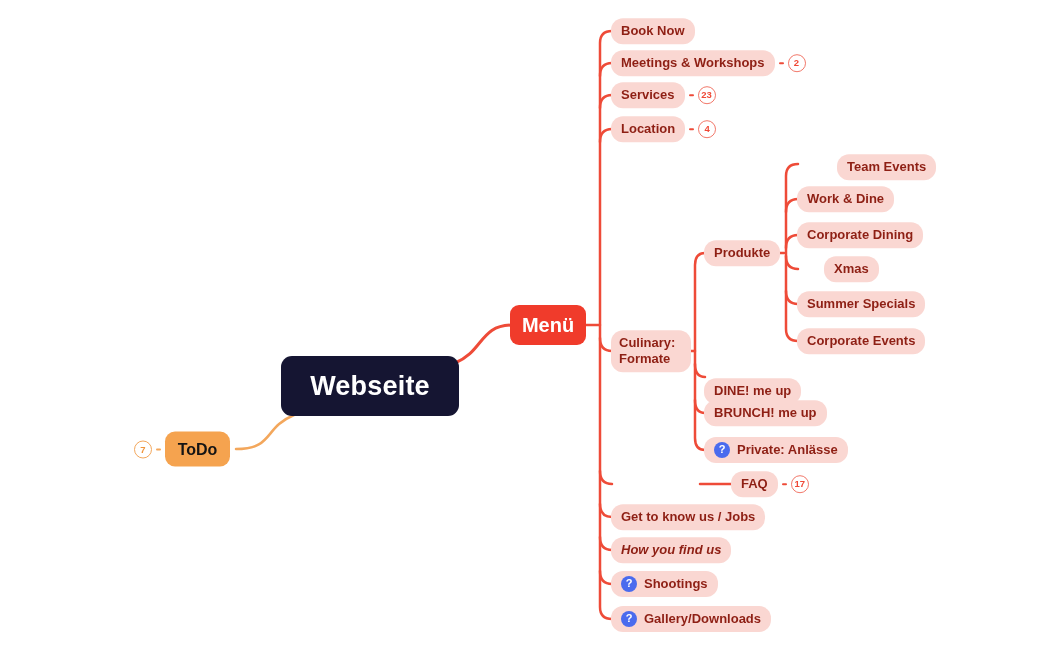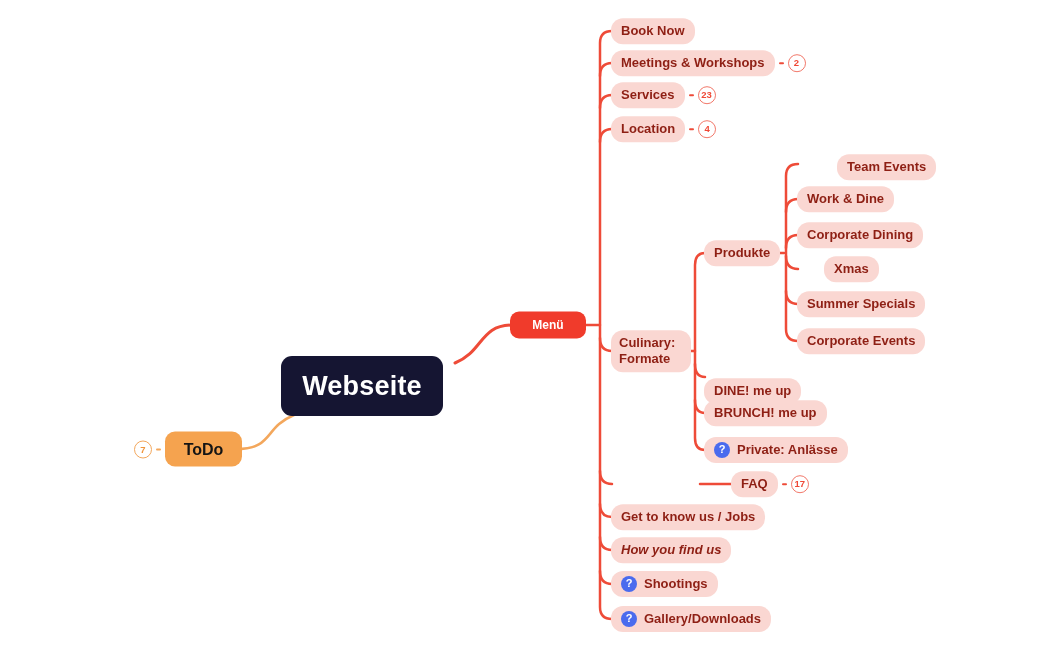--- a/index.html
+++ b/index.html
@@ -11,29 +11,29 @@
   .wrap{
     position:absolute;transform:translateY(-50%);
     display:flex;align-items:center;gap:4px;white-space:nowrap;
   }
   .pill{
     background:#FAD7D2;color:#8E1F14;border-radius:12px;
     padding:5px 10px;font-size:13px;font-weight:600;line-height:1.2;
     display:flex;align-items:center;
   }
   .pill.root{
-    background:#151532;color:#ffffff;width:162px;height:60px;border-radius:11px;
+    background:#151532;color:#ffffff;width:178px;height:60px;border-radius:11px;
     justify-content:center;padding:0;font-size:27px;font-weight:700;letter-spacing:.2px;
   }
   .pill.menu{
-    background:#F03B2B;color:#ffffff;width:76px;height:27px;border-radius:9px;
-    justify-content:center;padding:0;font-size:12px;font-weight:700;
+    background:#F03B2B;color:#ffffff;width:76px;height:40px;border-radius:9px;
+    justify-content:center;padding:0;font-size:20px;font-weight:700;
   }
   .pill.todo{
-    background:#F5A34F;color:#141414;width:77px;height:35px;border-radius:10px;
+    background:#F5A34F;color:#141414;width:65px;height:35px;border-radius:10px;
     justify-content:center;padding:0;font-size:16px;font-weight:700;
   }
   .pill.culinary{
     width:80px;box-sizing:border-box;white-space:normal;padding:5px 8px;line-height:1.22;
   }
   .qicon{
     display:inline-flex;width:16px;height:16px;border-radius:50%;
     background:#4A6BEE;color:#ffffff;font-size:11px;font-weight:700;
     align-items:center;justify-content:center;margin-right:7px;flex:0 0 auto;
   }

